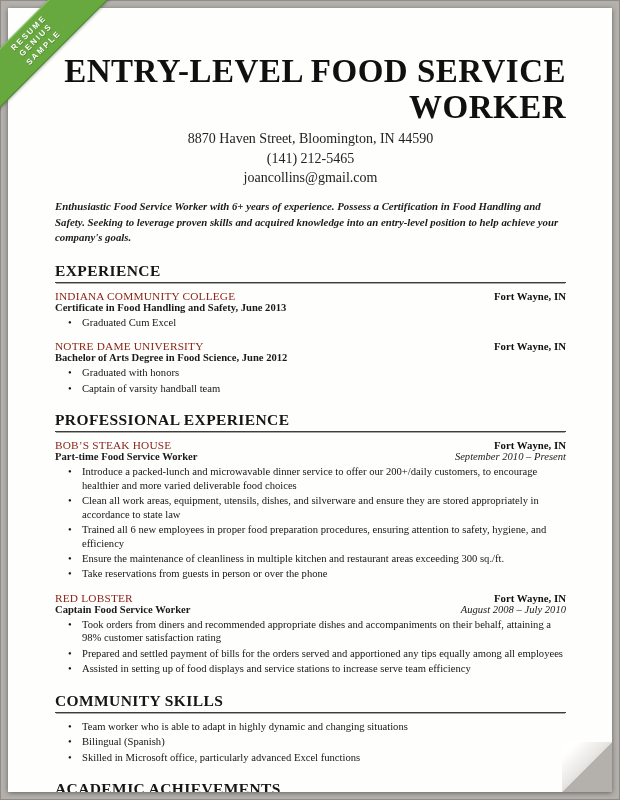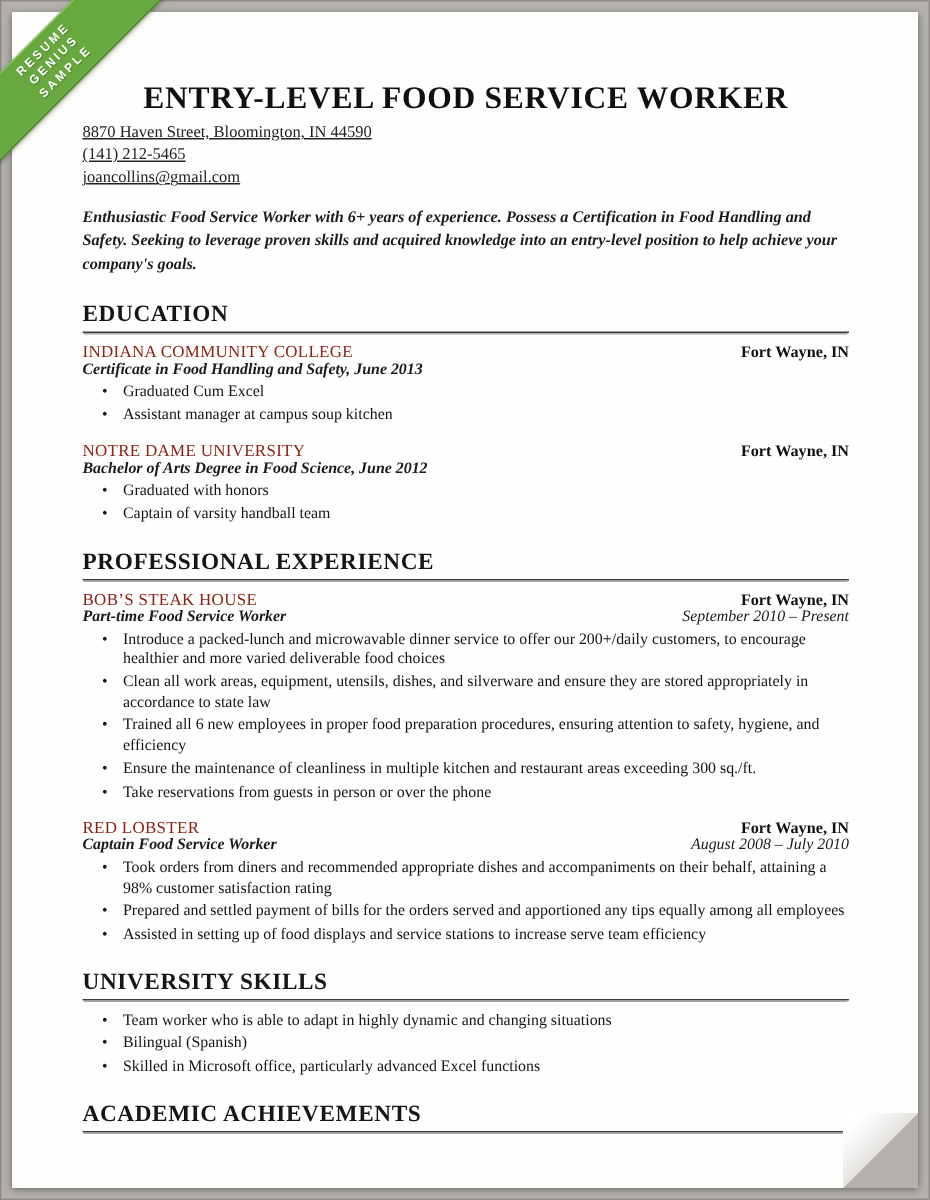--- a/index.html
+++ b/index.html
@@ -6,42 +6,42 @@
   html,body { width:620px; height:800px; }
   body { font-family:"Liberation Serif", serif; background:#b4b1ad; }
 
   .canvas { position:relative; width:620px; height:800px; overflow:hidden;
             background:#b4b1ad; box-shadow: inset 0 0 0 1px #8f8c88; }
 
   .page { position:absolute; left:8px; top:8px; right:8px; bottom:8px;
           background:#fefefd; box-shadow:0 1px 5px rgba(0,0,0,0.45);
           padding:46px 46px 0 47px; overflow:hidden; }
 
-  .title { font-size:21px; font-weight:bold; text-align:center;
+  .title { font-size:33px; font-weight:bold; text-align:right;
            letter-spacing:0.5px; color:#101010; line-height:1.08; }
 
-  .contact { font-size:11px; color:#222;
-             margin-top:4px; line-height:1.4;text-decoration:underline; }
+  .contact { text-align:center; font-size:14px; color:#222;
+             margin-top:4px; line-height:1.4; }
 
   .summary { font-size:10.8px; font-style:italic; font-weight:bold;
              text-align:left; color:#1b1b1b; margin-top:11px;
              line-height:1.45; }
 
   .section { margin-top:16px; }
   .section-heading { font-size:15.5px; font-weight:bold; letter-spacing:0.4px;
                      color:#161616; padding-bottom:2px;
                      border-bottom:1px solid #3d3d3d;
                      box-shadow:0 2px 0 -1px #a9a7a3;
                      margin-bottom:7px; }
 
   .entry { margin-top:5px; margin-bottom:11px; }
   .row { display:flex; justify-content:space-between; align-items:baseline; }
   .org { font-weight:normal; font-size:11.3px; color:#8b2418; letter-spacing:0.2px; }
   .loc { font-weight:bold; font-size:10.8px; color:#101010; }
-  .sub { font-style:italic; font-weight:bold; font-size:10.6px; color:#1a1a1a; }
+  .sub { font-weight:bold; font-size:10.6px; color:#1a1a1a; }
   .date { font-style:italic; font-size:10.6px; color:#1a1a1a;margin-left:42px; }
 
   .bullets { margin-top:3px; }
   .bullet { position:relative; padding-left:27px; font-size:10.6px;
             line-height:1.27; color:#141414; margin-bottom:2px; }
   .bullet::before { content:"\2022"; position:absolute; left:13px; }
 
   
   .ribbon { position:absolute; top:20px; left:-45px; width:164px;
             transform:rotate(-45deg); background:#68a93f;
@@ -72,33 +72,32 @@
 
     <div class="contact">
       <div class="contact-line">8870 Haven Street, Bloomington, IN 44590</div>
       <div class="contact-line">(141) 212-5465</div>
       <div class="contact-line">joancollins@gmail.com</div>
     </div>
 
     <p class="summary">Enthusiastic Food Service Worker with 6+ years of experience. Possess a Certification in Food Handling and Safety. Seeking to leverage proven skills and acquired knowledge into an entry-level position to help achieve your company's goals.</p>
 
     <section class="section">
-      <h2 class="section-heading">EDUCATION</h2>
+      <h2 class="section-heading">EXPERIENCE</h2>
 
       <div class="entry">
         <div class="row">
           <span class="org">INDIANA COMMUNITY COLLEGE</span>
           <span class="loc">Fort Wayne, IN</span>
         </div>
         <div class="row">
           <span class="sub">Certificate in Food Handling and Safety, June 2013</span>
         </div>
         <div class="bullets">
           <div class="bullet">Graduated Cum Excel</div>
-          <div class="bullet">Assistant manager at campus soup kitchen</div>
         </div>
       </div>
 
       <div class="entry">
         <div class="row">
           <span class="org">NOTRE DAME UNIVERSITY</span>
           <span class="loc">Fort Wayne, IN</span>
         </div>
         <div class="row">
           <span class="sub">Bachelor of Arts Degree in Food Science, June 2012</span>
@@ -142,21 +141,21 @@
         </div>
         <div class="bullets">
           <div class="bullet">Took orders from diners and recommended appropriate dishes and accompaniments on their behalf, attaining a 98% customer satisfaction rating</div>
           <div class="bullet">Prepared and settled payment of bills for the orders served and apportioned any tips equally among all employees</div>
           <div class="bullet">Assisted in setting up of food displays and service stations to increase serve team efficiency</div>
         </div>
       </div>
     </section>
 
     <section class="section">
-      <h2 class="section-heading">UNIVERSITY SKILLS</h2>
+      <h2 class="section-heading">COMMUNITY SKILLS</h2>
       <div class="bullets">
         <div class="bullet">Team worker who is able to adapt in highly dynamic and changing situations</div>
         <div class="bullet">Bilingual (Spanish)</div>
         <div class="bullet">Skilled in Microsoft office, particularly advanced Excel functions</div>
       </div>
     </section>
 
     <section class="section">
       <h2 class="section-heading">ACADEMIC ACHIEVEMENTS</h2>
 

